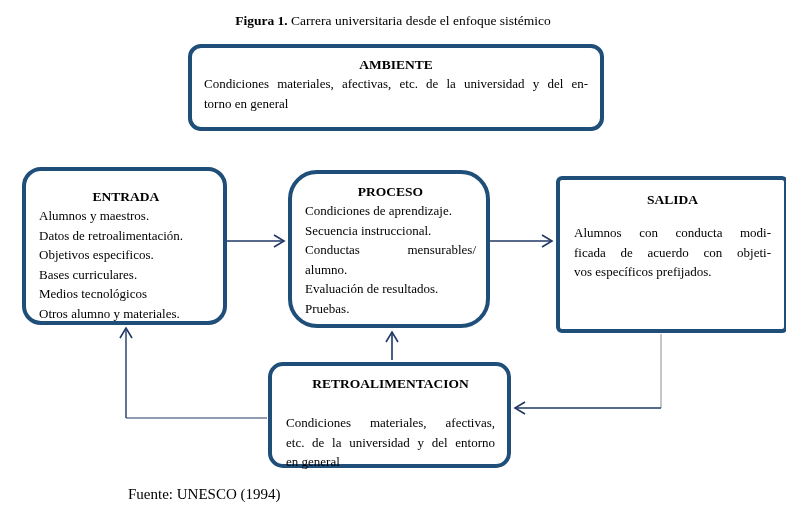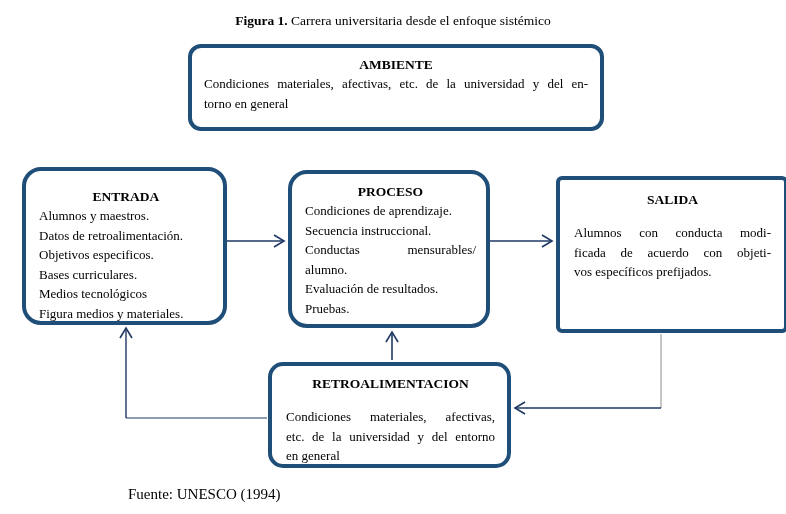--- a/index.html
+++ b/index.html
@@ -10,26 +10,26 @@
              font-size:13.5px; }
   .caption b { font-weight:bold; }
 
   .box { position:absolute; border:4px solid #1f4e79; background:#ffffff; box-sizing:border-box; }
   .box-title { font-weight:bold; text-align:center; font-size:13.5px; line-height:19px; }
   .line { font-size:13px; line-height:19.5px; white-space:nowrap; }
   .jl   { text-align:justify; text-align-last:justify; white-space:normal; }
 
   .box-ambiente { left:188px; top:44px;  width:416px; height:87px;  border-radius:13px; padding:7px 12px 0 12px; }
   .box-entrada  { left:22px;  top:167px; width:205px; height:158px; border-radius:19px; padding:16px 10px 0 13px; }
-  .box-proceso  { left:288px; top:170px; width:202px; height:158px; border-radius:19px; padding:8px 10px 0 13px; }
+  .box-proceso  { left:288px; top:170px; width:202px; height:158px; border-radius:29px; padding:8px 10px 0 13px; }
   .box-salida   { left:556px; top:176px; width:232px; height:157px; border-radius:6px; padding:10px 13px 0 14px; }
   .box-retro    { left:268px; top:362px; width:243px; height:106px; border-radius:15px; padding:8px 12px 0 14px; }
 
   .box-salida .box-title { margin-bottom:14px; }
-  .box-retro  .box-title { margin-bottom:14px; }
+  .box-retro  .box-title { margin-bottom:20px; }
 
   .source { position:absolute; left:128px; top:486px; font-size:15px; }
 
   svg.arrows { position:absolute; left:0; top:0; width:786px; height:514px; pointer-events:none; }
 </style>
 </head>
 <body>
 
 <div class="canvas">
 
@@ -43,21 +43,21 @@
     <div class="line">torno en general</div>
   </div>
 
   <div class="box box-entrada">
     <div class="box-title">ENTRADA</div>
     <div class="line">Alumnos y maestros.</div>
     <div class="line">Datos de retroalimentación.</div>
     <div class="line">Objetivos especificos.</div>
     <div class="line">Bases curriculares.</div>
     <div class="line">Medios tecnológicos</div>
-    <div class="line">Figura medios y materiales.</div>
+    <div class="line">Otros alumno y materiales.</div>
   </div>
 
   <div class="box box-proceso">
     <div class="box-title">PROCESO</div>
     <div class="line">Condiciones de aprendizaje.</div>
     <div class="line">Secuencia instruccional.</div>
     <div class="line jl">Conductas mensurables/</div>
     <div class="line">alumno.</div>
     <div class="line">Evaluación de resultados.</div>
     <div class="line">Pruebas.</div>

